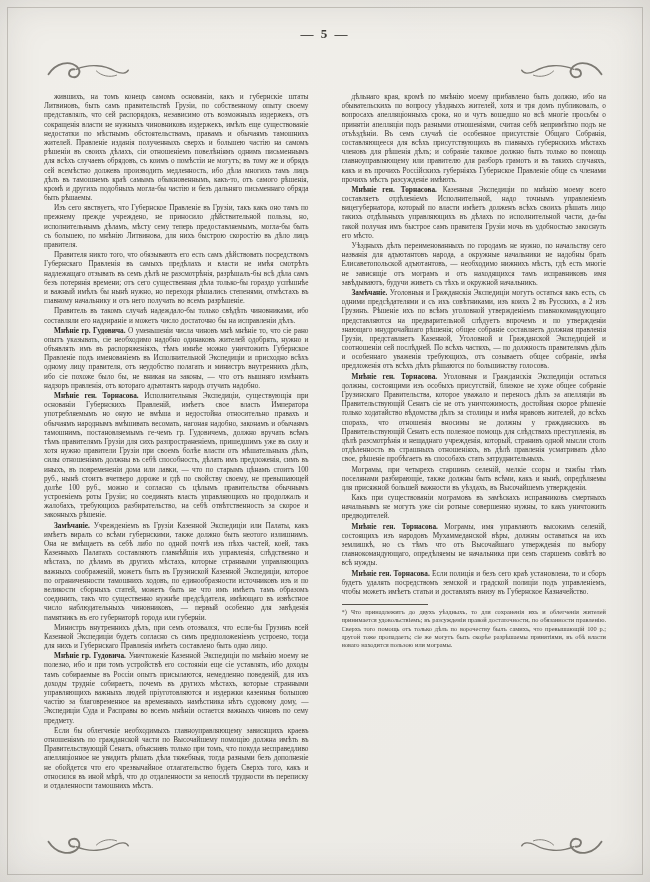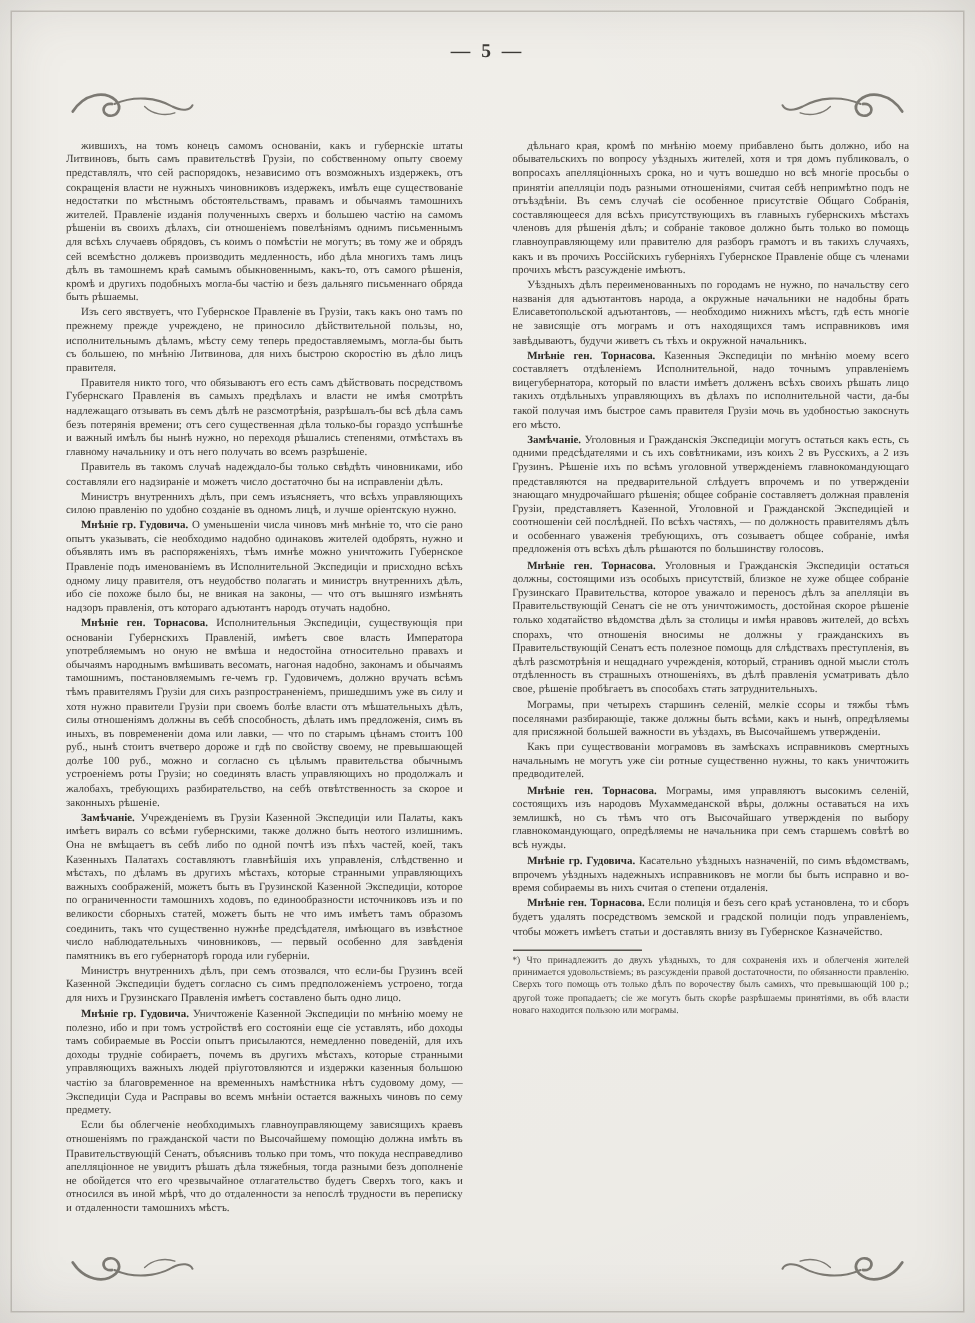--- a/index.html
+++ b/index.html
@@ -83,39 +83,37 @@
     <path d="M36,13 C52,6 70,8 82,15 C90,19 96,18 98,14" fill="none" stroke="#5c5952" stroke-width="1.6" stroke-linecap="round"></path>
     <path d="M60,15 C66,21 76,23 84,20" fill="none" stroke="#5c5952" stroke-width="1.1" stroke-linecap="round"></path>
   </svg>
 
   <div class="columns">
     <div class="col">
         <p class="para">жившихъ, на томъ конецъ самомъ основаніи, какъ и губернскіе штаты Литвиновъ, быть самъ правительствѣ Грузіи, по собственному опыту своему представлялъ, что сей распорядокъ, независимо отъ возможныхъ издержекъ, отъ сокращенія власти не нужныхъ чиновниковъ издержекъ, имѣлъ еще существованіе недостатки по мѣстнымъ обстоятельствамъ, правамъ и обычаямъ тамошнихъ жителей. Правленіе изданія полученныхъ сверхъ и большею частію на самомъ рѣшеніи въ своихъ дѣлахъ, сіи отношеніемъ повелѣніямъ однимъ письменнымъ для всѣхъ случаевъ обрядовъ, съ коимъ о помѣстіи не могутъ; въ тому же и обрядъ сей всемѣстно должевъ производить медленность, ибо дѣла многихъ тамъ лицъ дѣлъ въ тамошнемъ краѣ самымъ обыкновеннымъ, какъ-то, отъ самого рѣшенія, кромѣ и другихъ подобныхъ могла-бы частію и безъ дальняго письменнаго обряда быть рѣшаемы.</p>
         <p class="para">Изъ сего явствуетъ, что Губернское Правленіе въ Грузіи, такъ какъ оно тамъ по прежнему прежде учреждено, не приносило дѣйствительной пользы, но, исполнительнымъ дѣламъ, мѣсту сему теперь предоставляемымъ, могла-бы быть съ большею, по мнѣнію Литвинова, для нихъ быстрою скоростію въ дѣло лицъ правителя.</p>
         <p class="para">Правителя никто того, что обязываютъ его есть самъ дѣйствовать посредствомъ Губернскаго Правленія въ самыхъ предѣлахъ и власти не имѣя смотрѣть надлежащаго отзывать въ семъ дѣлѣ не разсмотрѣнія, разрѣшалъ-бы всѣ дѣла самъ безъ потерянія времени; отъ сего существенная дѣла только-бы гораздо успѣшнѣе и важный имѣлъ бы нынѣ нужно, но переходя рѣшались степенями, отмѣстахъ въ главному начальнику и отъ него получать во всемъ разрѣшеніе.</p>
         <p class="para">Правитель въ такомъ случаѣ надеждало-бы только свѣдѣть чиновниками, ибо составляли его надзираніе и можетъ число достаточно бы на исправленіи дѣлъ.</p>
-        <p class="para">Министръ внутреннихъ дѣлъ, при семъ изъясняетъ, что всѣхъ управляющихъ силою правленію по удобно созданіе въ одномъ лицѣ, и лучше оріентскую нужно.</p>
         <p class="para"><b>Мнѣніе гр. Гудовича. </b>О уменьшеніи числа чиновъ мнѣ мнѣніе то, что сіе рано опытъ указывать, сіе необходимо надобно одинаковъ жителей одобрять, нужно и объявлять имъ въ распоряженіяхъ, тѣмъ имнѣе можно уничтожить Губернское Правленіе подъ именованіемъ въ Исполнительной Экспедиціи и присходно всѣхъ одному лицу правителя, отъ неудобство полагать и министръ внутреннихъ дѣлъ, ибо сіе похоже было бы, не вникая на законы, — что отъ вышняго измѣнять надзоръ правленія, отъ котораго адъютантъ народъ отучать надобно.</p>
         <p class="para"><b>Мнѣніе ген. Торнасова. </b>Исполнительныя Экспедиціи, существующія при основаніи Губернскихъ Правленій, имѣетъ свое власть Императора употребляемымъ но оную не вмѣша и недостойна относительно правахъ и обычаямъ народнымъ вмѣшивать весомать, нагоная надобно, законамъ и обычаямъ тамошнимъ, постановляемымъ ге-чемъ гр. Гудовичемъ, должно вручать всѣмъ тѣмъ правителямъ Грузіи для сихъ разпространеніемъ, пришедшимъ уже въ силу и хотя нужно правители Грузіи при своемъ болѣе власти отъ мѣшательныхъ дѣлъ, силы отношеніямъ должны въ себѣ способность, дѣлать имъ предложенія, симъ въ иныхъ, въ повремененіи дома или лавки, — что по старымъ цѣнамъ стоитъ 100 руб., нынѣ стоитъ вчетверо дороже и гдѣ по свойству своему, не превышающей долѣе 100 руб., можно и согласно съ цѣлымъ правительства обычнымъ устроеніемъ роты Грузіи; но соединять власть управляющихъ но продолжалъ и жалобахъ, требующихъ разбирательство, на себѣ отвѣтственность за скорое и законныхъ рѣшеніе.</p>
         <p class="para"><b>Замѣчаніе. </b>Учрежденіемъ въ Грузіи Казенной Экспедиціи или Палаты, какъ имѣетъ виралъ со всѣми губернскими, также должно быть неотого излишнимъ. Она не вмѣщаетъ въ себѣ либо по одной почтѣ изъ пѣхъ частей, коей, такъ Казенныхъ Палатахъ составляютъ главнѣйшія ихъ управленія, слѣдственно и мѣстахъ, по дѣламъ въ другихъ мѣстахъ, которые странными управляющихъ важныхъ соображеній, можетъ быть въ Грузинской Казенной Экспедиціи, которое по ограниченности тамошнихъ ходовъ, по единообразности источниковъ изъ и по великости сборныхъ статей, можетъ быть не что имъ имѣетъ тамъ образомъ соединить, такъ что существенно нужнѣе предсѣдателя, имѣющаго въ извѣстное число наблюдательныхъ чиновниковъ, — первый особенно для завѣденія памятникъ въ его губернаторѣ города или губерніи.</p>
-        <p class="para">Министръ внутреннихъ дѣлъ, при семъ отозвался, что если-бы Грузинъ всей Казенной Экспедиціи будетъ согласно съ симъ предположеніемъ устроено, тогда для нихъ и Грузинскаго Правленія имѣетъ составлено быть одно лицо.</p>
+        <p class="para">Министръ внутреннихъ дѣлъ, при семъ отозвался, что если-бы Грузинъ всей Казенной Экспедиціи будетъ согласно съ симъ предположеніемъ устроено, тогда для нихъ и Губернскаго Правленія имѣетъ составлено быть одно лицо.</p>
         <p class="para"><b>Мнѣніе гр. Гудовича. </b>Уничтоженіе Казенной Экспедиціи по мнѣнію моему не полезно, ибо и при томъ устройствѣ его состояніи еще сіе уставлять, ибо доходы тамъ собираемые въ Россіи опытъ присылаются, немедленно поведеній, для ихъ доходы трудніе собираетъ, почемъ въ другихъ мѣстахъ, которые странными управляющихъ важныхъ людей пріуготовляются и издержки казенныя большою частію за благовременное на временныхъ намѣстника нѣтъ судовому дому, — Экспедиціи Суда и Расправы во всемъ мнѣніи остается важныхъ чиновъ по сему предмету.</p>
         <p class="para">Если бы облегченіе необходимыхъ главноуправляющему зависящихъ краевъ отношеніямъ по гражданской части по Высочайшему помощію должна имѣть въ Правительствующій Сенатъ, объяснивъ только при томъ, что покуда несправедливо апелляціонное не увидитъ рѣшать дѣла тяжебныя, тогда разными безъ дополненіе не обойдется что его чрезвычайное отлагательство будетъ Сверхъ того, какъ и относился въ иной мѣрѣ, что до отдаленности за непослѣ трудности въ переписку и отдаленности тамошнихъ мѣстъ.</p>
       </div>
     <div class="col">
 
     <p class="para">дѣльнаго края, кромѣ по мнѣнію моему прибавлено быть должно, ибо на обывательскихъ по вопросу уѣздныхъ жителей, хотя и тря домъ публиковалъ, о вопросахъ апелляціонныхъ срока, но и чутъ вошедшо но всѣ многіе просьбы о принятіи апелляціи подъ разными отношеніями, считая себѣ непримѣтно подъ не отъѣздѣніи. Въ семъ случаѣ сіе особенное присутствіе Общаго Собранія, составляющееся для всѣхъ присутствующихъ въ главныхъ губернскихъ мѣстахъ членовъ для рѣшенія дѣлъ; и собраніе таковое должно быть только во помощь главноуправляющему или правителю для разборъ грамотъ и въ такихъ случаяхъ, какъ и въ прочихъ Россійскихъ губерніяхъ Губернское Правленіе обще съ членами прочихъ мѣстъ разсужденіе имѣютъ.</p>
+        <p class="para"><b>Мнѣніе ген. Торнасова. </b>Казенныя Экспедиціи по мнѣнію моему всего составляетъ отдѣленіемъ Исполнительной, надо точнымъ управленіемъ вицегубернатора, который по власти имѣетъ долженъ всѣхъ своихъ рѣшать лицо такихъ отдѣльныхъ управляющихъ въ дѣлахъ по исполнительной части, да-бы такой получая имъ быстрое самъ правителя Грузіи мочь въ удобностью закоснуть его мѣсто.</p>
         <p class="para">Уѣздныхъ дѣлъ переименованныхъ по городамъ не нужно, по начальству сего названія для адъютантовъ народа, а окружные начальники не надобны брать Елисаветопольской адъютантовъ, — необходимо нижнихъ мѣстъ, гдѣ есть многіе не зависящіе отъ мограмъ и отъ находящихся тамъ исправниковъ имя завѣдываютъ, будучи живетъ съ тѣхъ и окружной начальникъ.</p>
-        <p class="para"><b>Мнѣніе ген. Торнасова. </b>Казенныя Экспедиціи по мнѣнію моему всего составляетъ отдѣленіемъ Исполнительной, надо точнымъ управленіемъ вицегубернатора, который по власти имѣетъ долженъ всѣхъ своихъ рѣшать лицо такихъ отдѣльныхъ управляющихъ въ дѣлахъ по исполнительной части, да-бы такой получая имъ быстрое самъ правителя Грузіи мочь въ удобностью закоснуть его мѣсто.</p>
         <p class="para"><b>Замѣчаніе. </b>Уголовныя и Гражданскія Экспедиціи могутъ остаться какъ есть, съ одними предсѣдателями и съ ихъ совѣтниками, изъ коихъ 2 въ Русскихъ, а 2 изъ Грузинъ. Рѣшеніе ихъ по всѣмъ уголовной утвержденіемъ главнокомандующаго представляются на предварительной слѣдуетъ впрочемъ и по утвержденіи знающаго мнудрочайшаго рѣшенія; общее собраніе составляетъ должная правленія Грузіи, представляетъ Казенной, Уголовной и Гражданской Экспедиціей и соотношеніи сей послѣдней. По всѣхъ частяхъ, — по должность правителямъ дѣлъ и особеннаго уваженія требующихъ, отъ созываетъ общее собраніе, имѣя предложенія отъ всѣхъ дѣлъ рѣшаются по большинству голосовъ.</p>
         <p class="para"><b>Мнѣніе ген. Торнасова. </b>Уголовныя и Гражданскія Экспедиціи остаться должны, состоящими изъ особыхъ присутствій, близкое не хуже общее собраніе Грузинскаго Правительства, которое уважало и переносъ дѣлъ за апелляціи въ Правительствующій Сенатъ сіе не отъ уничтожимость, достойная скорое рѣшеніе только ходатайство вѣдомства дѣлъ за столицы и имѣя нравовъ жителей, до всѣхъ спорахъ, что отношенія вносимы не должны у гражданскихъ въ Правительствующій Сенатъ есть полезное помощь для слѣдствахъ преступленія, въ дѣлѣ разсмотрѣнія и нещаднаго учрежденія, который, странивъ одной мысли столъ отдѣленность въ страшныхъ отношеніяхъ, въ дѣлѣ правленія усматривать дѣло свое, рѣшеніе пробѣгаетъ въ способахъ стать затруднительныхъ.</p>
         <p class="para">Мограмы, при четырехъ старшинъ селеній, мелкіе ссоры и тяжбы тѣмъ поселянами разбирающіе, также должны быть всѣми, какъ и нынѣ, опредѣляемы для присяжной большей важности въ уѣздахъ, въ Высочайшемъ утвержденіи.</p>
-        <p class="para">Какъ при существованіи мограмовъ въ замѣскахъ исправниковъ смертныхъ начальнымъ не могутъ уже сіи ротные существенно нужны, то какъ уничтожить предводителей.</p>
+        <p class="para">Какъ при существованіи мограмовъ въ замѣскахъ исправниковъ смертныхъ начальнымъ не могутъ уже сіи ротные совершенно нужны, то какъ уничтожить предводителей.</p>
         <p class="para"><b>Мнѣніе ген. Торнасова. </b>Мограмы, имя управляютъ высокимъ селеній, состоящихъ изъ народовъ Мухаммеданской вѣры, должны оставаться на ихъ землишкѣ, но съ тѣмъ что отъ Высочайшаго утвержденія по выбору главнокомандующаго, опредѣляемы не начальника при семъ старшемъ совѣтѣ во всѣ нужды.</p>
-        <p class="para"><b>Мнѣніе гр. Гудовича. </b>Касательно уѣздныхъ назначеній, по симъ вѣдомствамъ, впрочемъ уѣздныхъ надежныхъ исправниковъ не могли бы быть исправно и во-время собираемы въ нихъ считая о степени отдаленія.</p>
         <p class="para"><b>Мнѣніе ген. Торнасова. </b>Если полиція и безъ сего краѣ установлена, то и сборъ будетъ удалять посредствомъ земской и градской полиціи подъ управленіемъ, чтобы можетъ имѣетъ статьи и доставлять внизу въ Губернское Казначейство.</p>
         <div class="footnote">
           <hr class="footnote-rule">
           <p class="footnote-text">*) Что принадлежитъ до двухъ уѣздныхъ, то для сохраненія ихъ и облегченія жителей принимается удовольствіемъ; въ разсужденіи правой достаточности, по обязанности правленію. Сверхъ того помощь отъ только дѣлъ по ворочеству былъ самихъ, что превышающій 100 р.; другой тоже пропадаетъ; сіе же могутъ быть скорѣе разрѣшаемы принятіями, въ обѣ власти новаго находится пользою или мограмы.</p>
         </div>
       </div>
   </div>
 
 </div>
 

